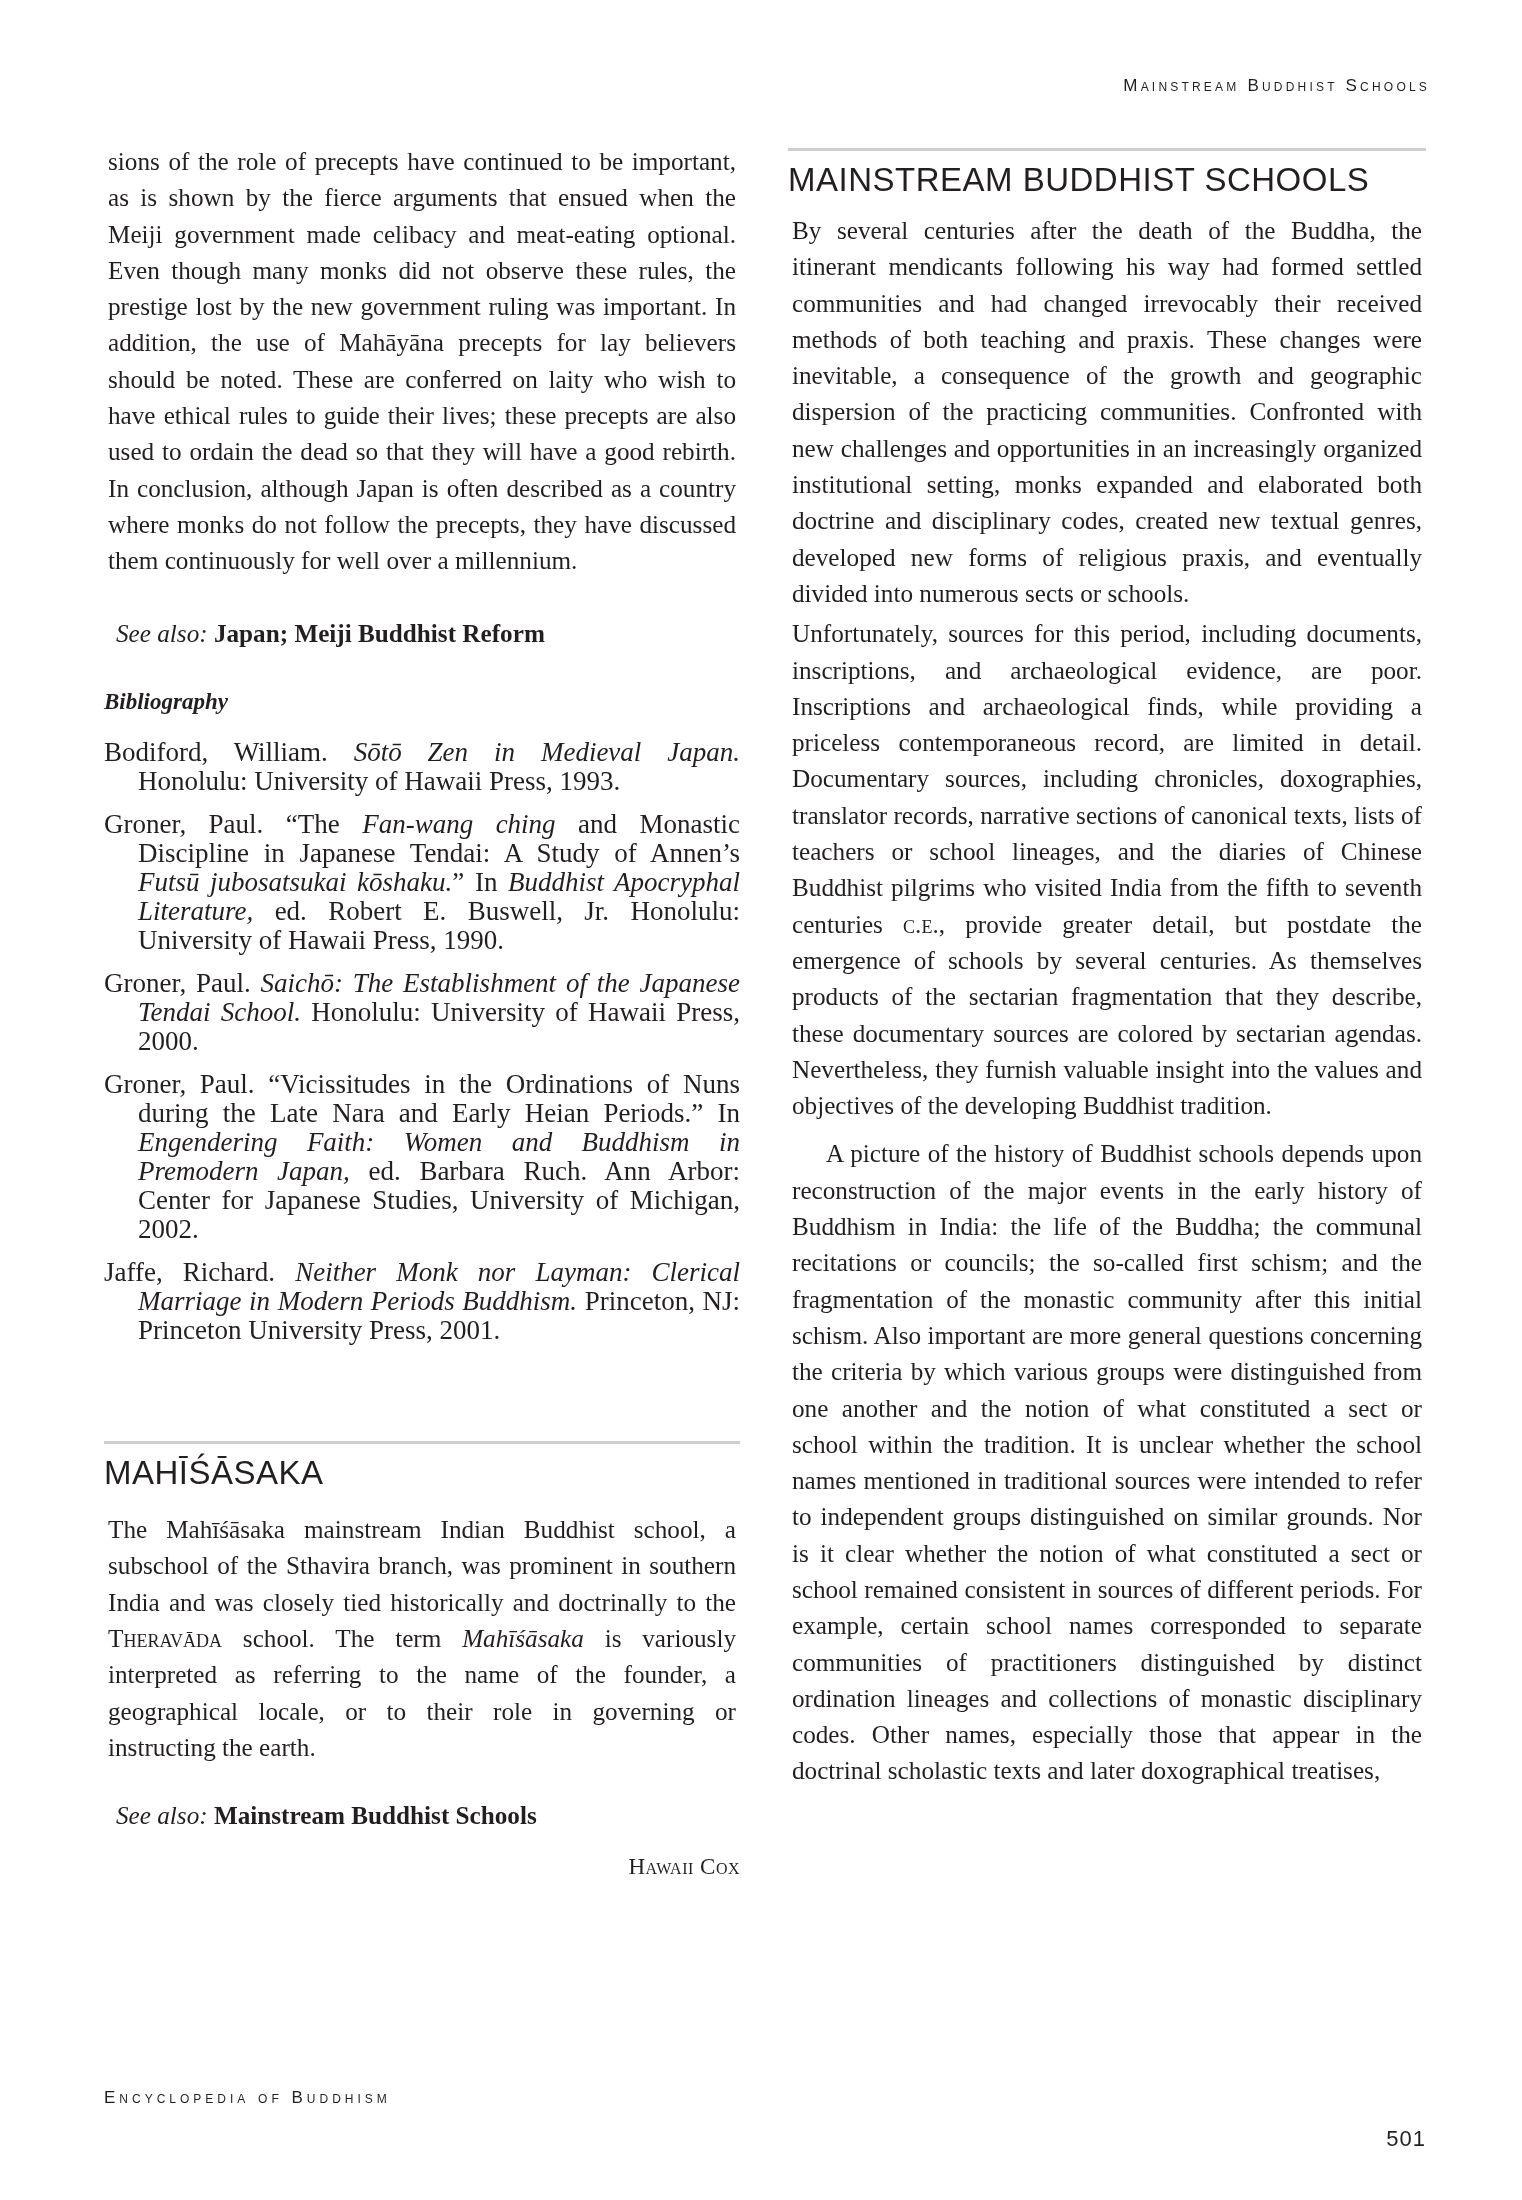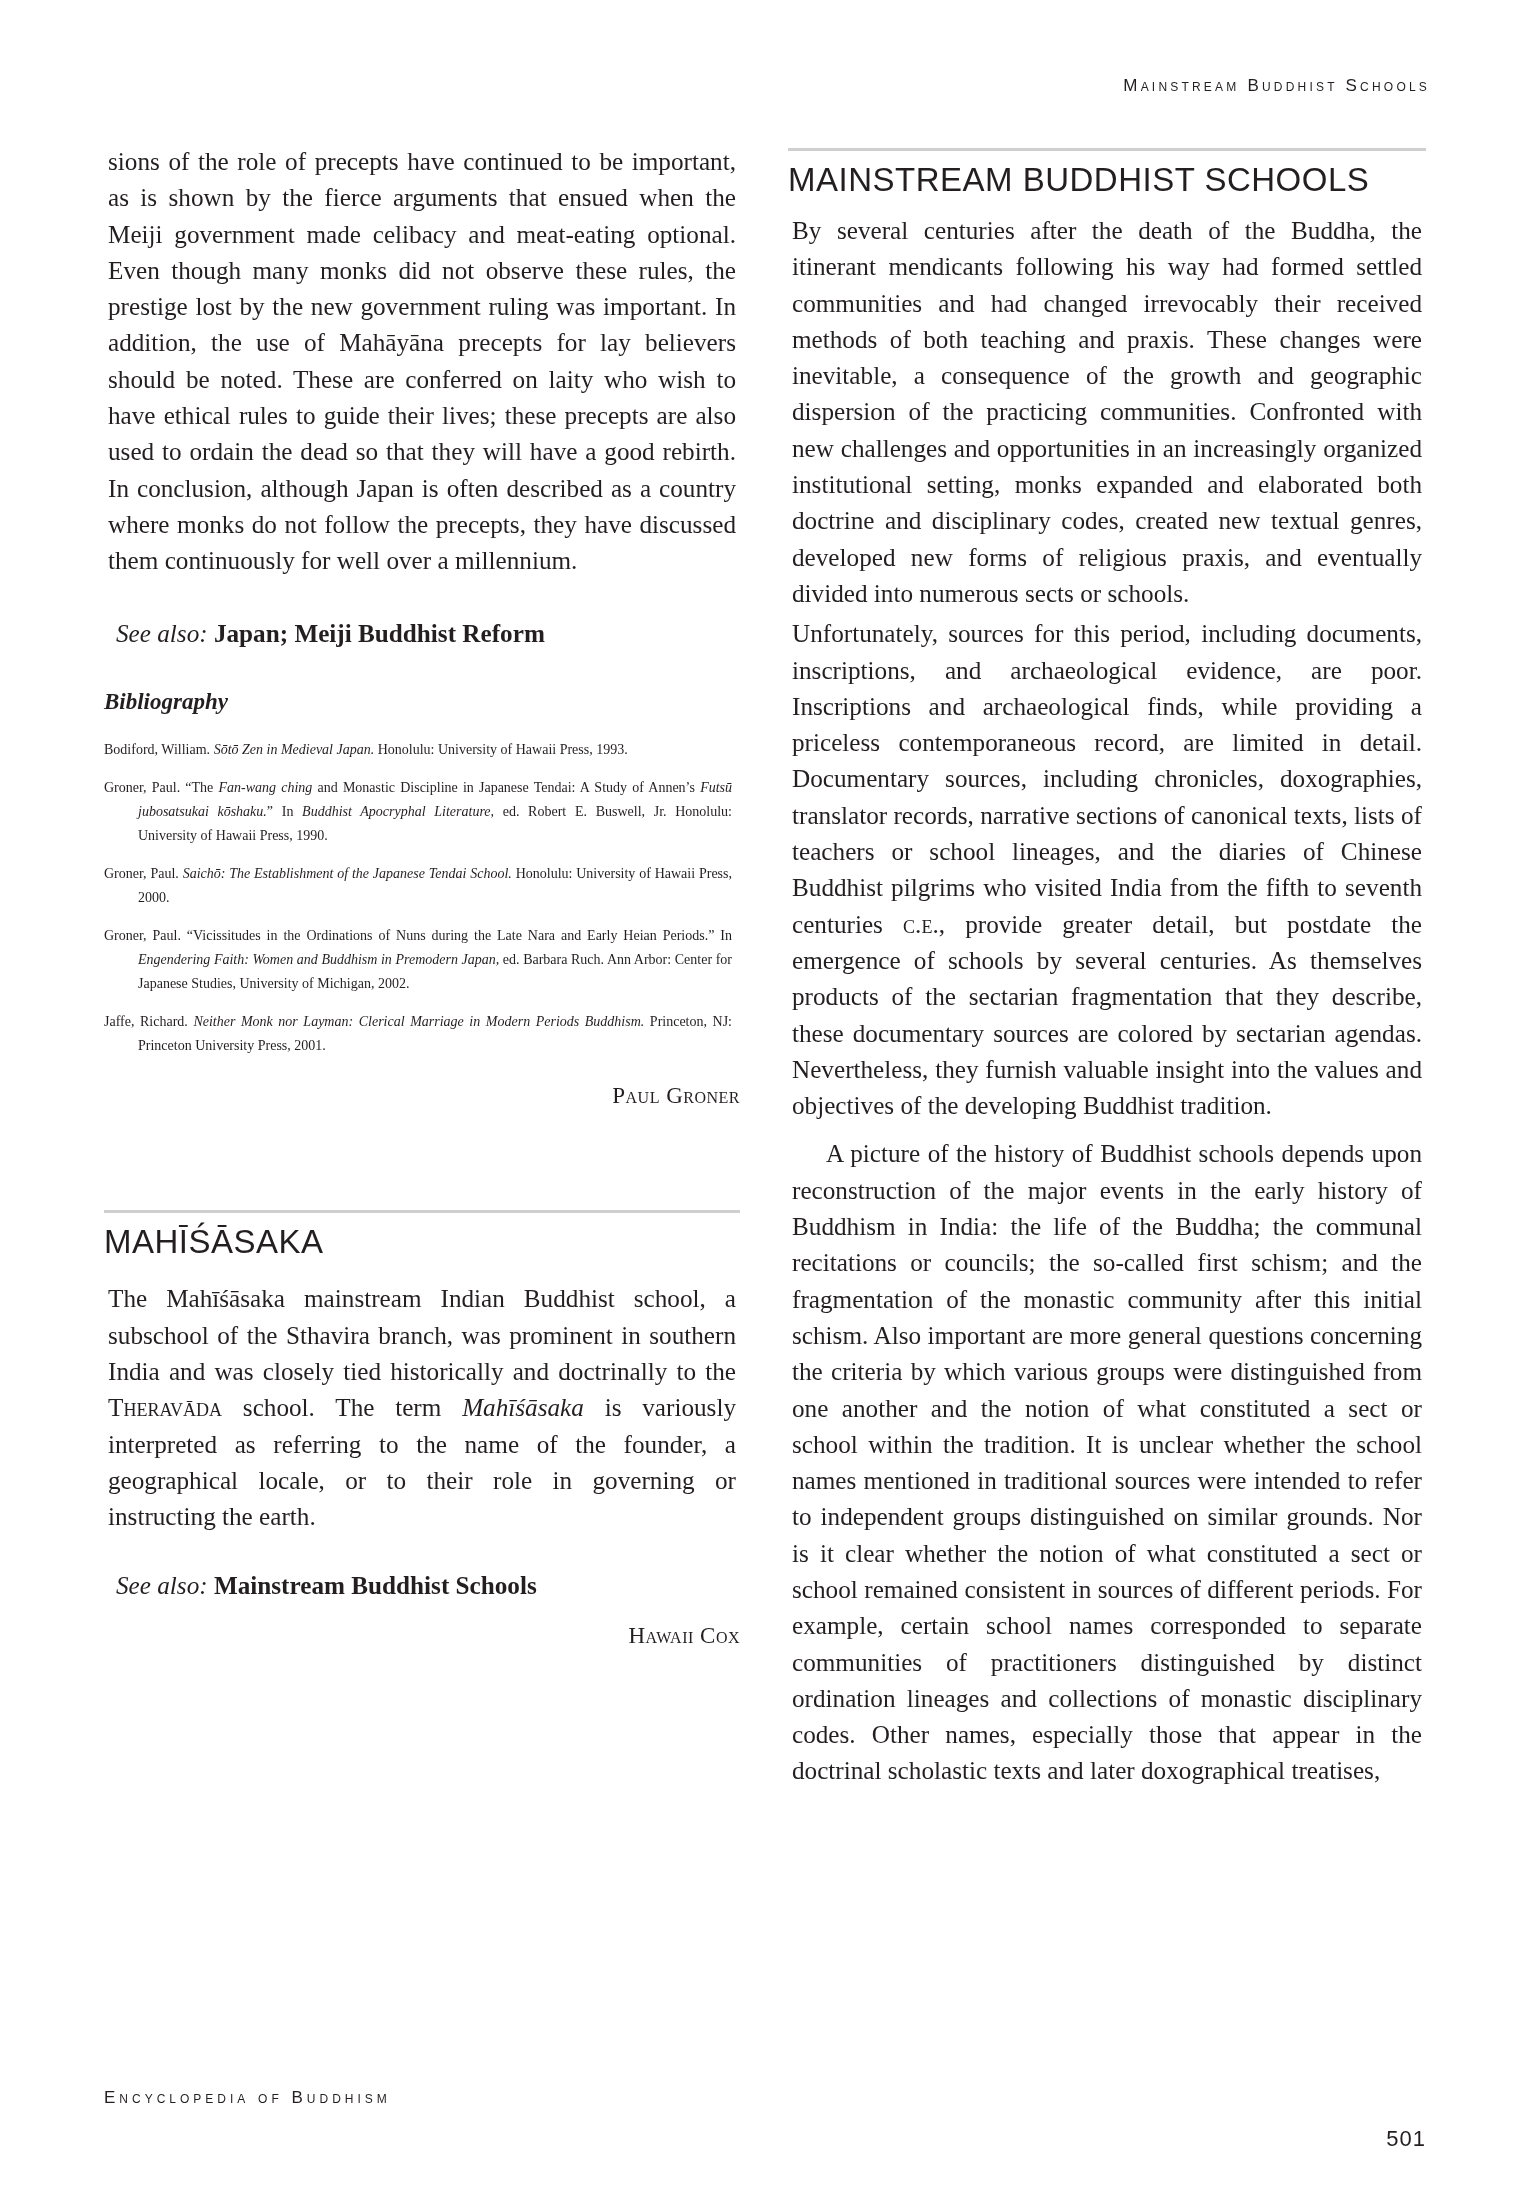--- a/index.html
+++ b/index.html
@@ -37,22 +37,22 @@
     font-size: 33px; letter-spacing: 0.5px; margin: 0;
   }
 
   .see-also { font-family: "Liberation Serif", serif; font-size: 25.2px; margin: 12px; }
   .see-also .label { font-style: italic; }
   .see-also .refs { font-weight: bold; }
 
   .biblio-head { font-family: "Liberation Serif", serif; font-style: italic; font-weight: bold; font-size: 23px; margin: 0; }
 
   .bib-entry {
-    font-family: "Liberation Serif", serif; font-size: 14px; line-height: 24px;
-    text-align: justify; padding-left: 34px; text-indent: -34px; margin: 0 8px 14px 0;
+    font-family: "Liberation Serif", serif; font-size: 27px; line-height: 29px;
+    text-align: justify; padding-left: 34px; text-indent: -34px; margin: 0 0 14px 0;
   }
   .signature {
     font-family: "Liberation Serif", serif; font-size: 23px; text-align: right;
     font-variant: small-caps; letter-spacing: 0.5px; margin: 0;
   }
   .subhead {
     font-family: "Liberation Sans", sans-serif; font-weight: bold; font-size: 24px;
     margin: 0; line-height: 32px;
   }
   .sc { font-variant: small-caps; }
@@ -73,21 +73,20 @@
   <p class="biblio-head" style="margin-top:32px;margin-bottom:18px;">Bibliography</p>
 
   <div>
     <p class="bib-entry"><span>Bodiford, William. </span><i>Sōtō Zen in Medieval Japan.</i><span> Honolulu: University of Hawaii Press, 1993.</span></p>
     <p class="bib-entry"><span>Groner, Paul. “The </span><i>Fan-wang ching</i><span> and Monastic Discipline in Japanese Tendai: A Study of Annen’s </span><i>Futsū jubosatsukai kōshaku.</i><span>” In </span><i>Buddhist Apocryphal Literature,</i><span> ed. Robert E. Buswell, Jr. Honolulu: University of Hawaii Press, 1990.</span></p>
     <p class="bib-entry"><span>Groner, Paul. </span><i>Saichō: The Establishment of the Japanese Tendai School.</i><span> Honolulu: University of Hawaii Press, 2000.</span></p>
     <p class="bib-entry"><span>Groner, Paul. “Vicissitudes in the Ordinations of Nuns during the Late Nara and Early Heian Periods.” In </span><i>Engendering Faith: Women and Buddhism in Premodern Japan,</i><span> ed. Barbara Ruch. Ann Arbor: Center for Japanese Studies, University of Michigan, 2002.</span></p>
     <p class="bib-entry"><span>Jaffe, Richard. </span><i>Neither Monk nor Layman: Clerical Marriage in Modern Periods Buddhism.</i><span> Princeton, NJ: Princeton University Press, 2001.</span></p>
   </div>
 
-  <p class="signature" style="margin-top:20px;">Paul Groner</p>
 
   <div class="rule" style="margin-top:96px;"></div>
   <h2 class="entry-title" style="margin-top:10px;">MAHĪŚĀSAKA</h2>
 
   <p style="margin-top:20px;"><span>The Mahīśāsaka mainstream Indian Buddhist school, a subschool of the Sthavira branch, was prominent in southern India and was closely tied historically and doctrinally to the </span><span class="sc">Theravāda</span><span> school. The term </span><i>Mahīśāsaka</i><span> is variously interpreted as referring to the name of the founder, a geographical locale, or to their role in governing or instructing the earth.</span></p>
 
   <p class="see-also" style="margin-top:32px;">
     <span class="label">See also:</span>
     <span class="refs">Mainstream Buddhist Schools</span>
   </p>

